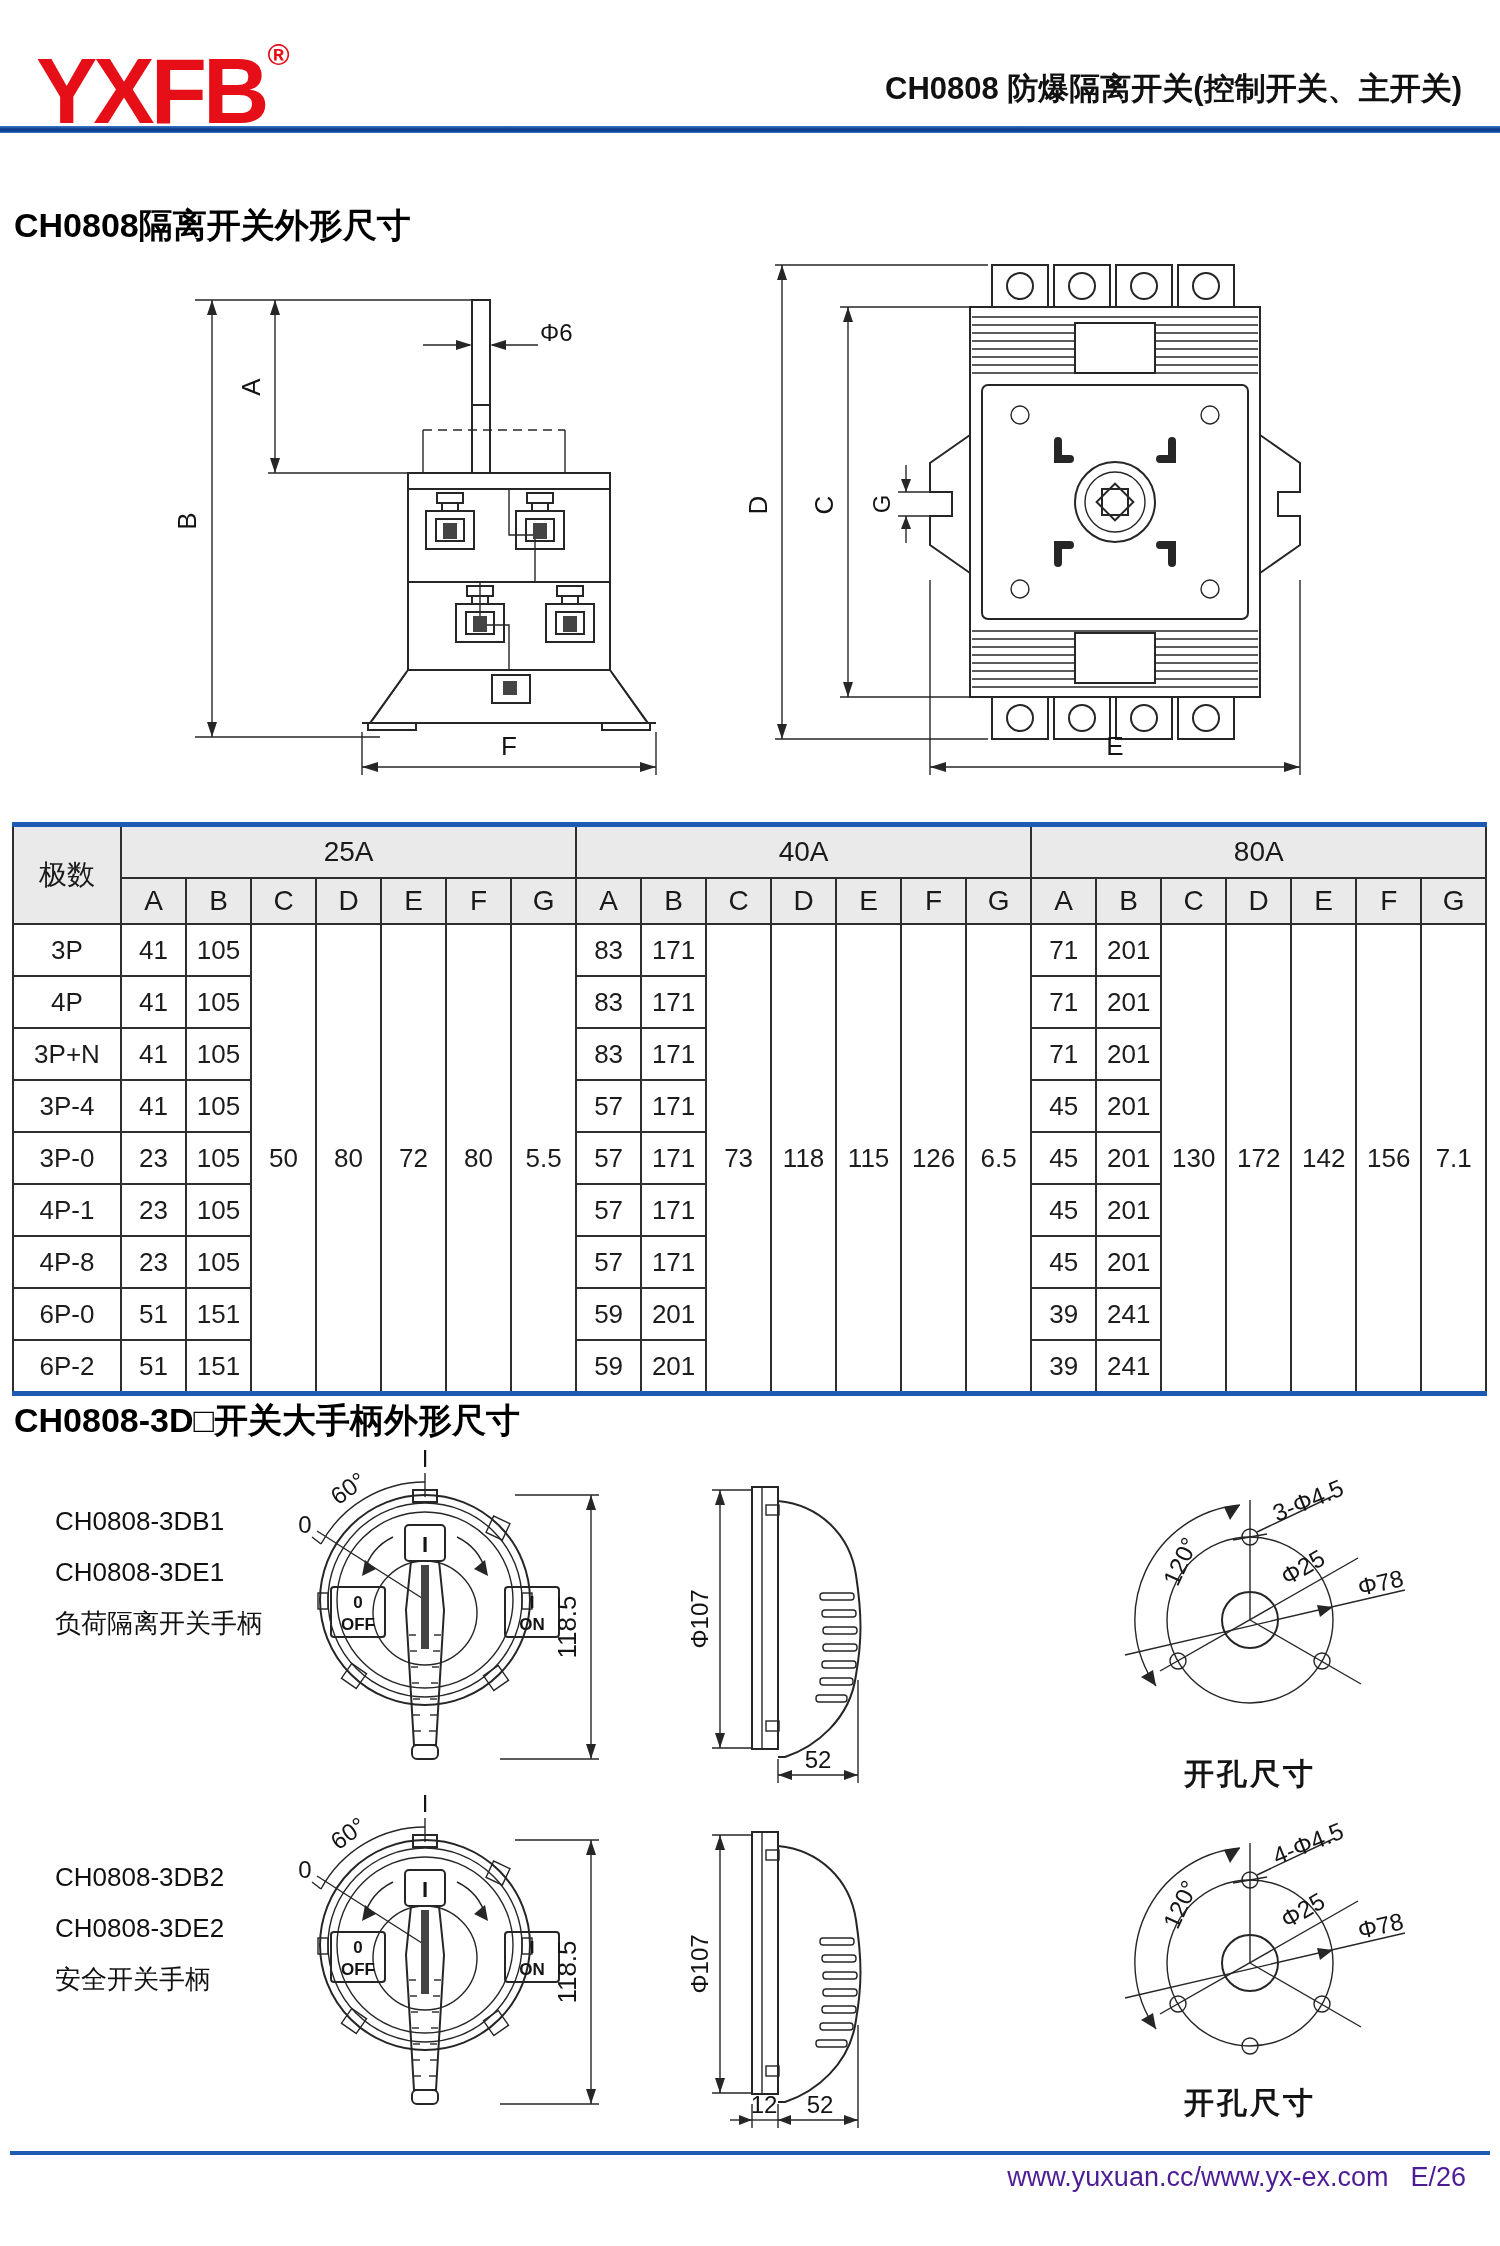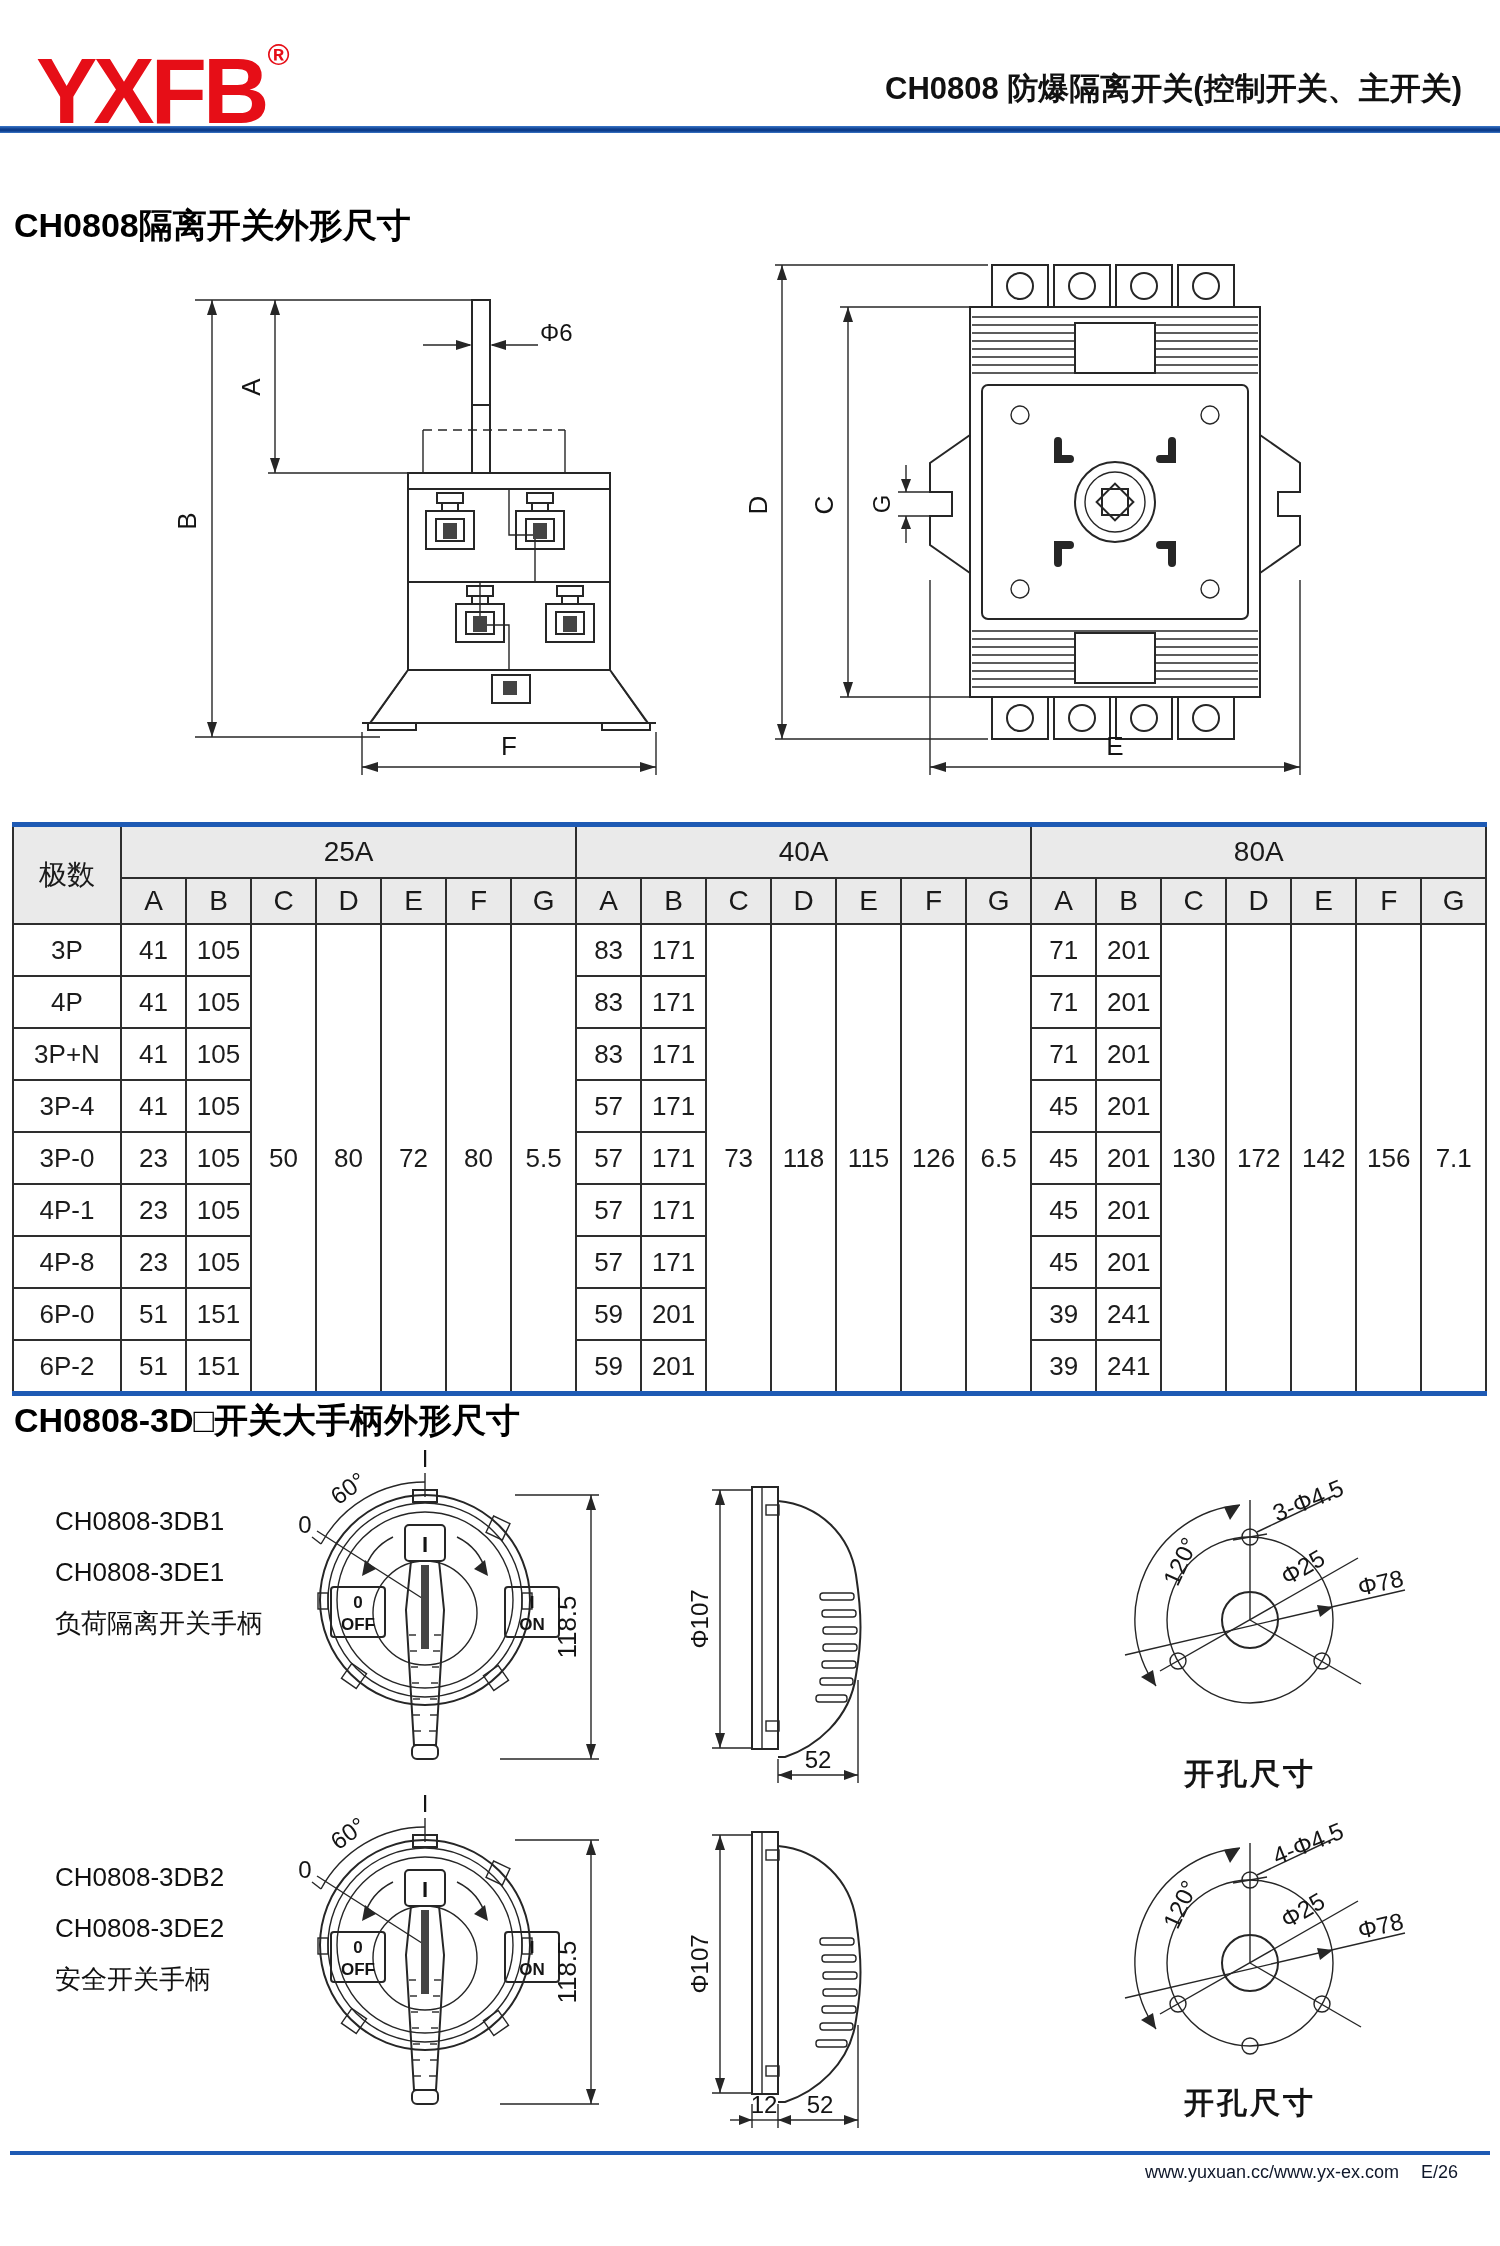--- a/index.html
+++ b/index.html
@@ -34,21 +34,21 @@
   svg text{fill:#141414;font-family:"Liberation Sans",sans-serif;}
   .dimtxt{font-size:26px;}
   .smtxt{font-size:24px;}
   .boxtxt{font-size:17px;font-weight:bold;}
   .cap{font-size:30px;font-weight:bold;letter-spacing:3px;}
   
   .models{left:55px;width:300px;font-size:26px;color:#111;}
   .models div{height:51px;line-height:51px;}
   
   #foot-rule{left:10px;top:2151px;width:1480px;height:4px;background:#1e5ab4;}
-  #footer-text{right:42px;top:2162px;font-size:18px;color:#0f172a;}
+  #footer-text{right:34px;top:2162px;font-size:27px;color:#4c1d95;}
   #footer-text .pg{margin-left:22px;}
 </style>
 </head>
 <body>
 
 <div id="page">
 
   <div class="abs" id="logo"><span>YXFB</span><span class="reg">®</span></div>
   <div class="abs" id="page-title">CH0808 防爆隔离开关(控制开关、主开关)</div>
   <div class="abs" id="head-rule"></div>

